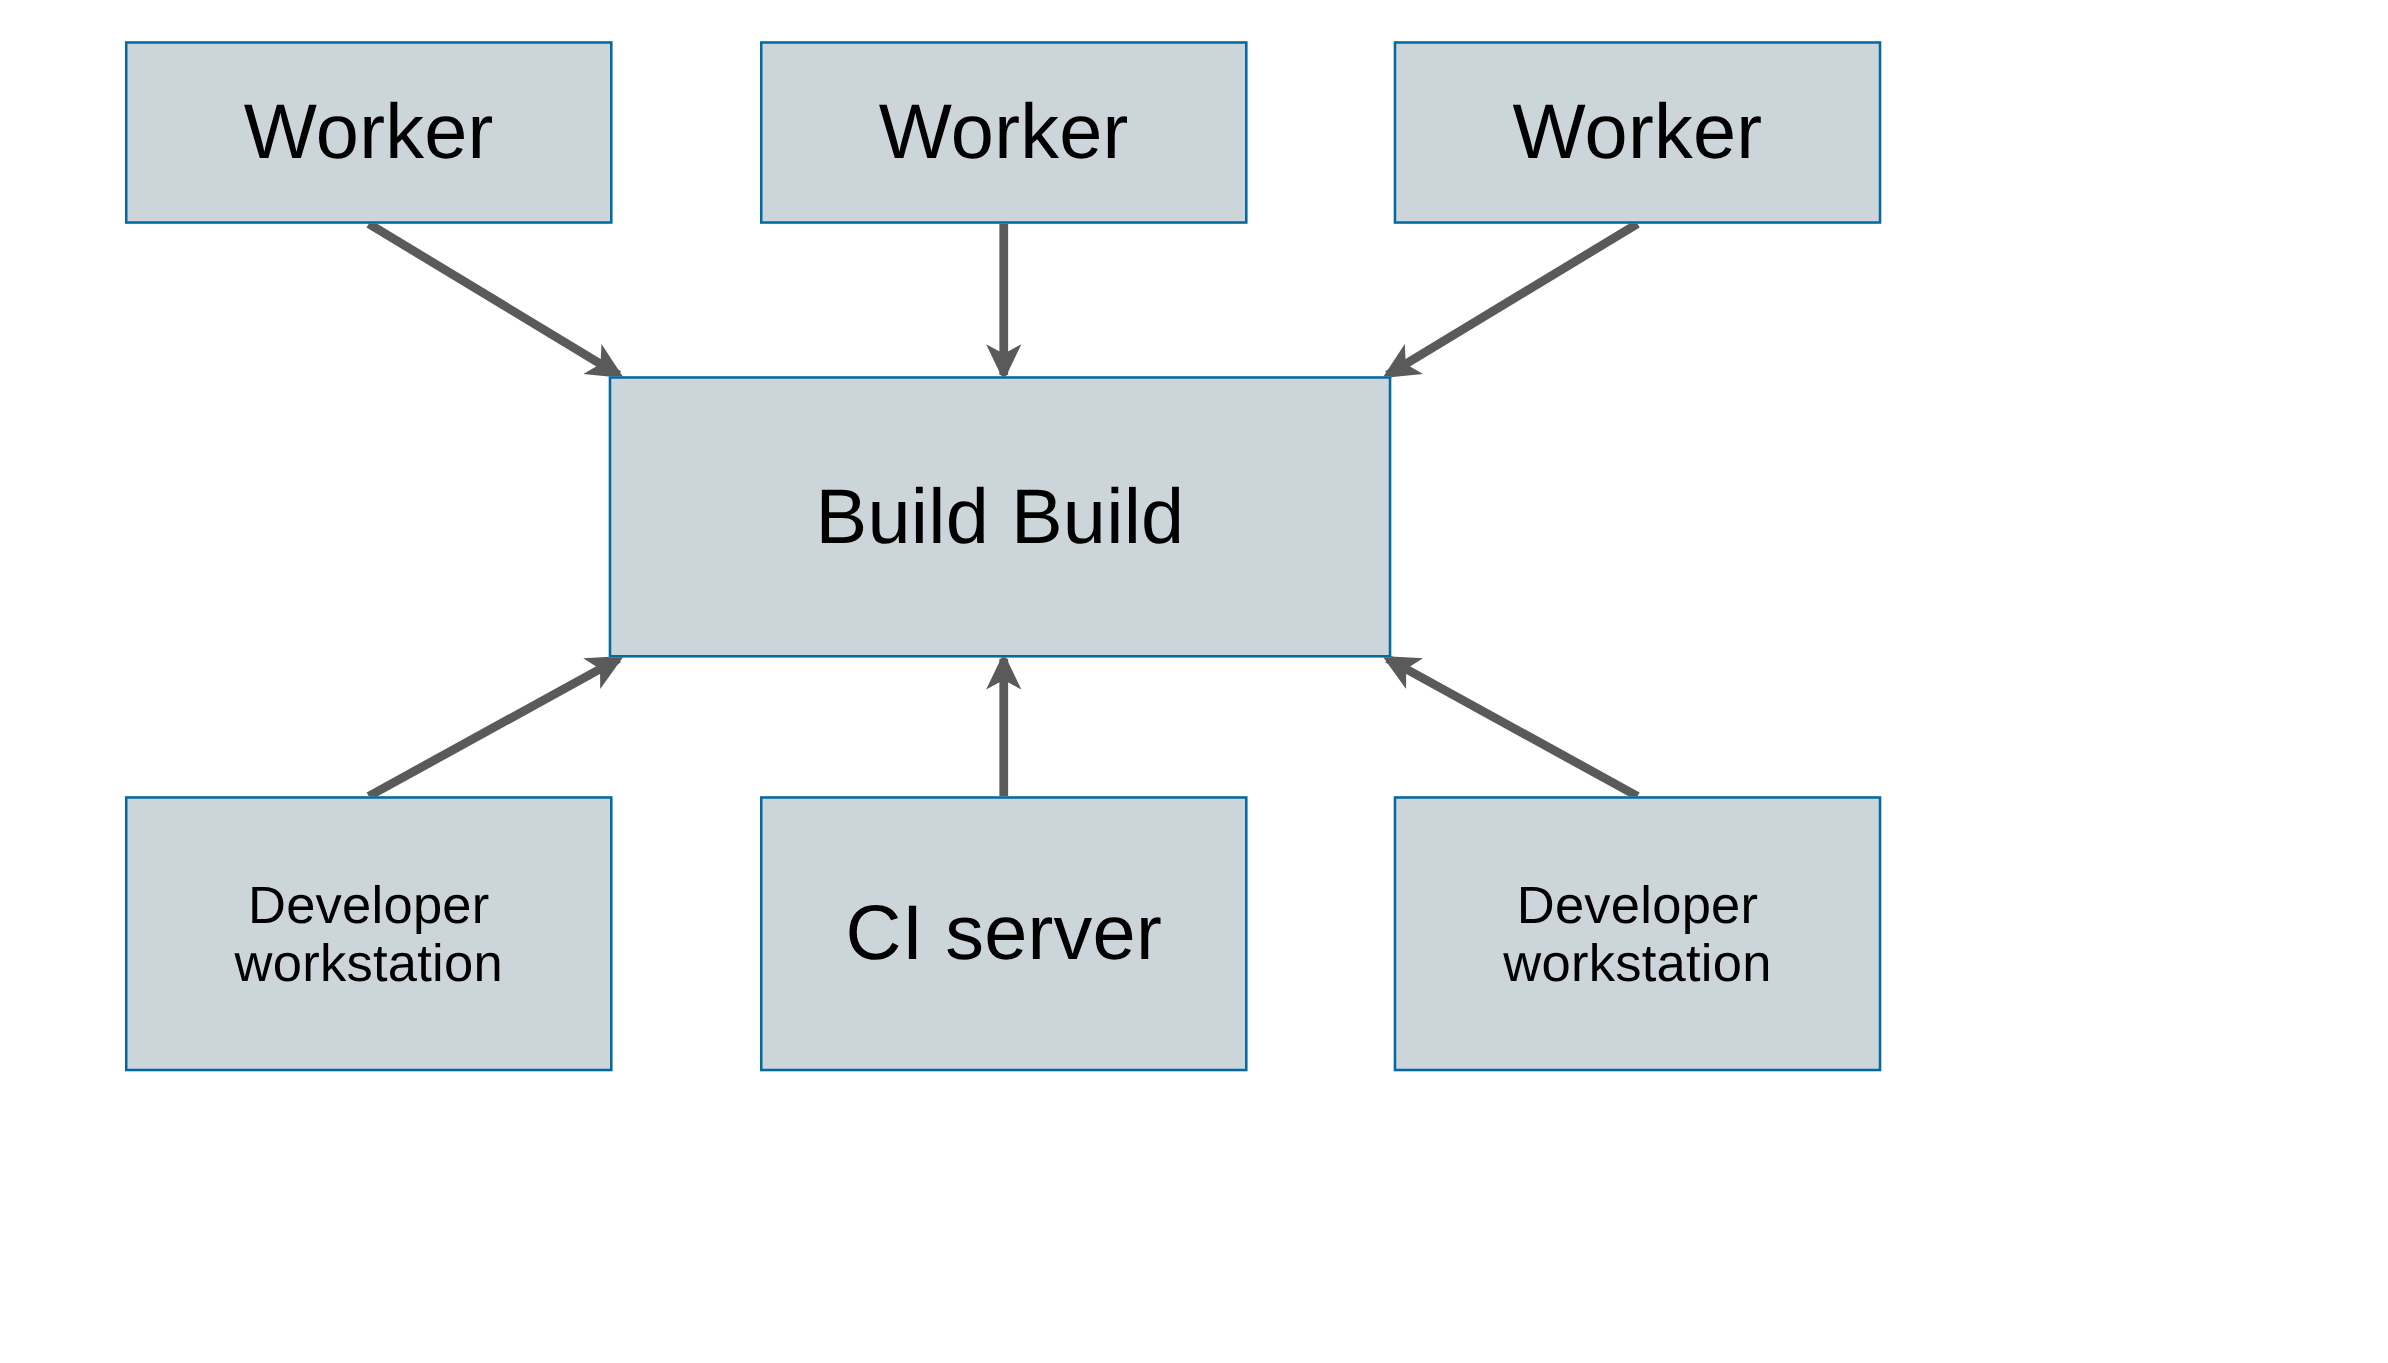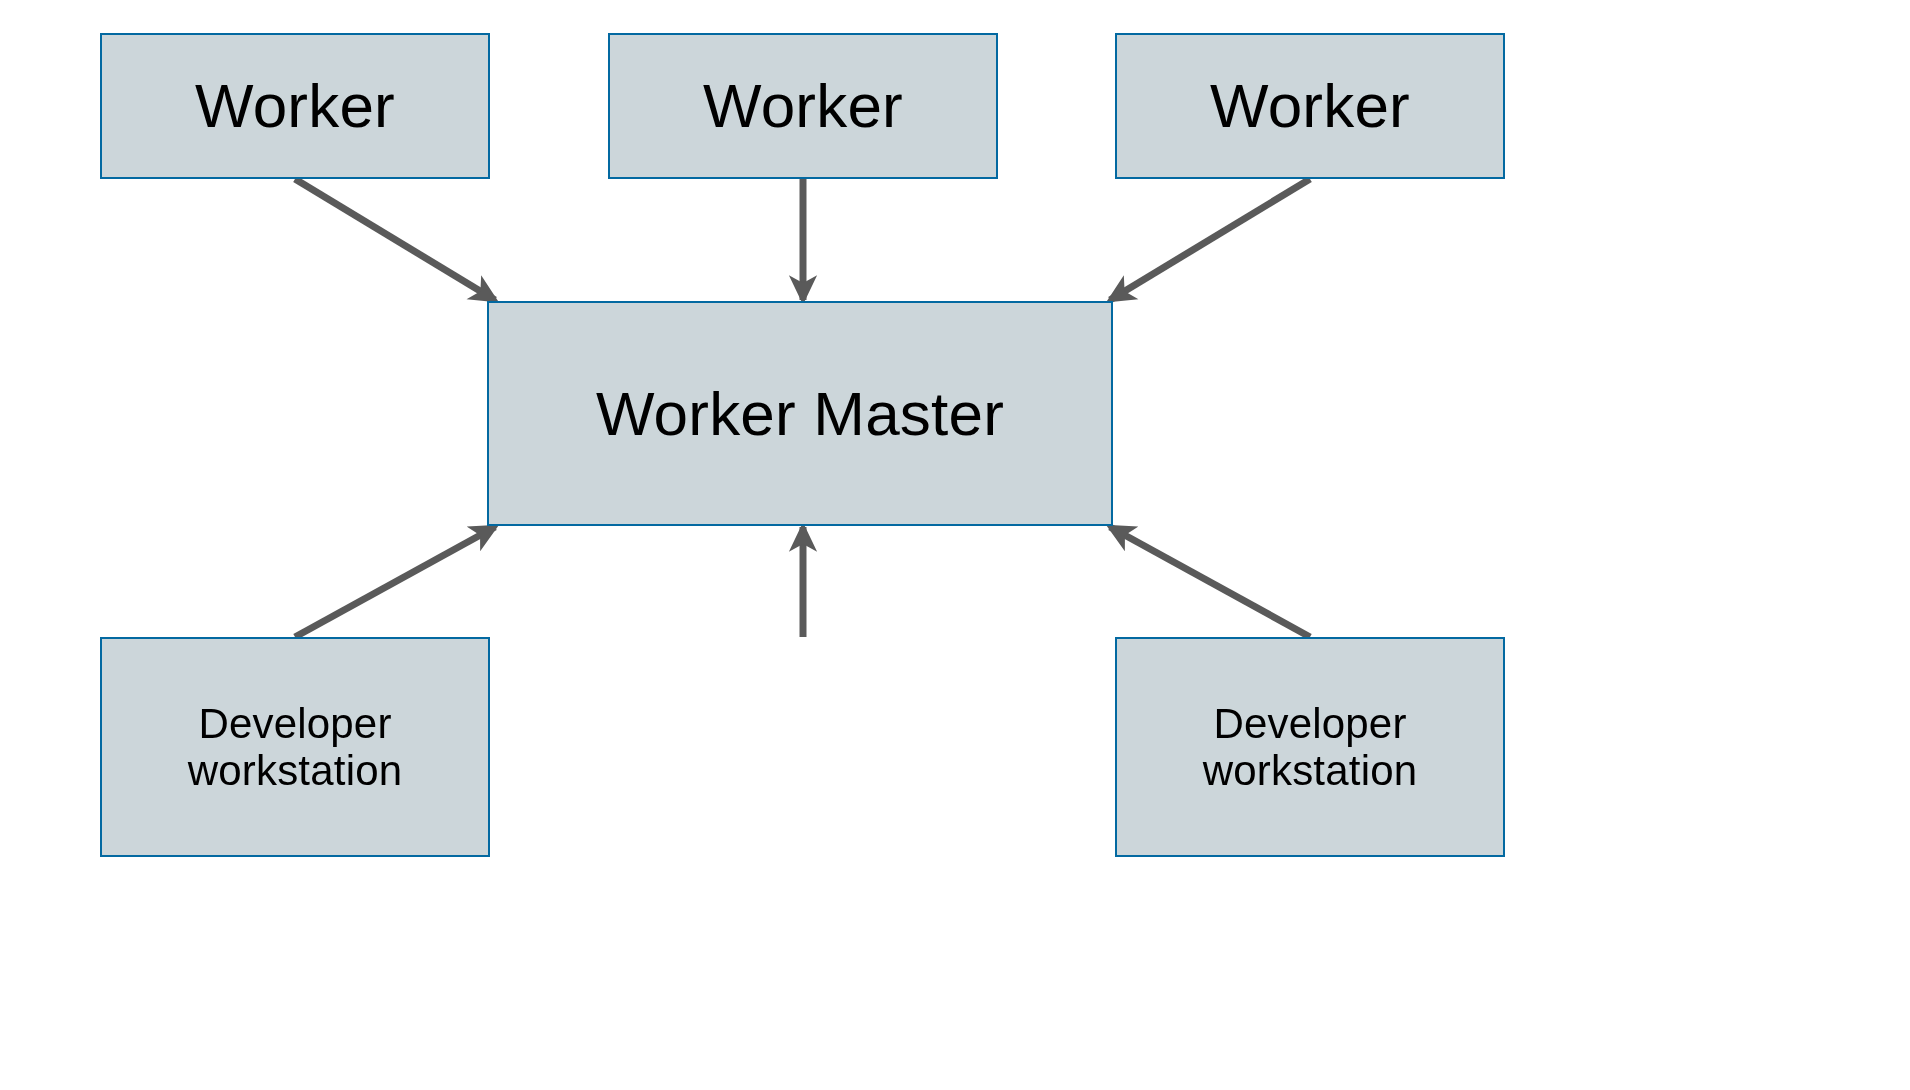--- a/index.html
+++ b/index.html
@@ -65,22 +65,23 @@
       <line x1="1310" y1="637" x2="1110" y2="527"></line>
     </g>
   </svg>
 
   <div class="node node-worker" style="left:100px; top:33px; width:390px; height:146px;">Worker</div>
 
   <div class="node node-worker" style="left:608px; top:33px; width:390px; height:146px;">Worker</div>
 
   <div class="node node-worker" style="left:1115px; top:33px; width:390px; height:146px;">Worker</div>
 
-  <div class="node node-master" style="left:487px; top:301px; width:626px; height:225px;">Worker Master</div>
+  <div class="node node-master" style="left:487px; top:301px; width:626px; height:225px;">Build Build</div>
 
   <div class="node node-dev" style="left:100px; top:637px; width:390px; height:220px;">Developer
 workstation</div>
 
+  <div class="node node-ci" style="left:608px; top:637px; width:390px; height:220px;">CI server</div>
 
   <div class="node node-dev" style="left:1115px; top:637px; width:390px; height:220px;">Developer
 workstation</div>
 
 </div>
 
 </body></html>

